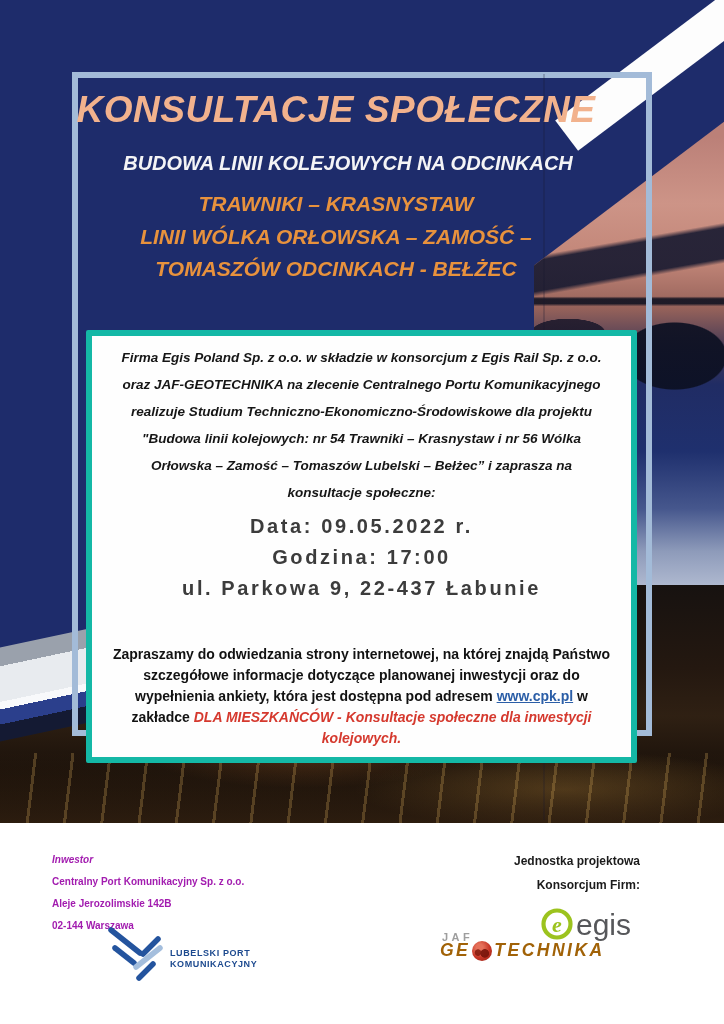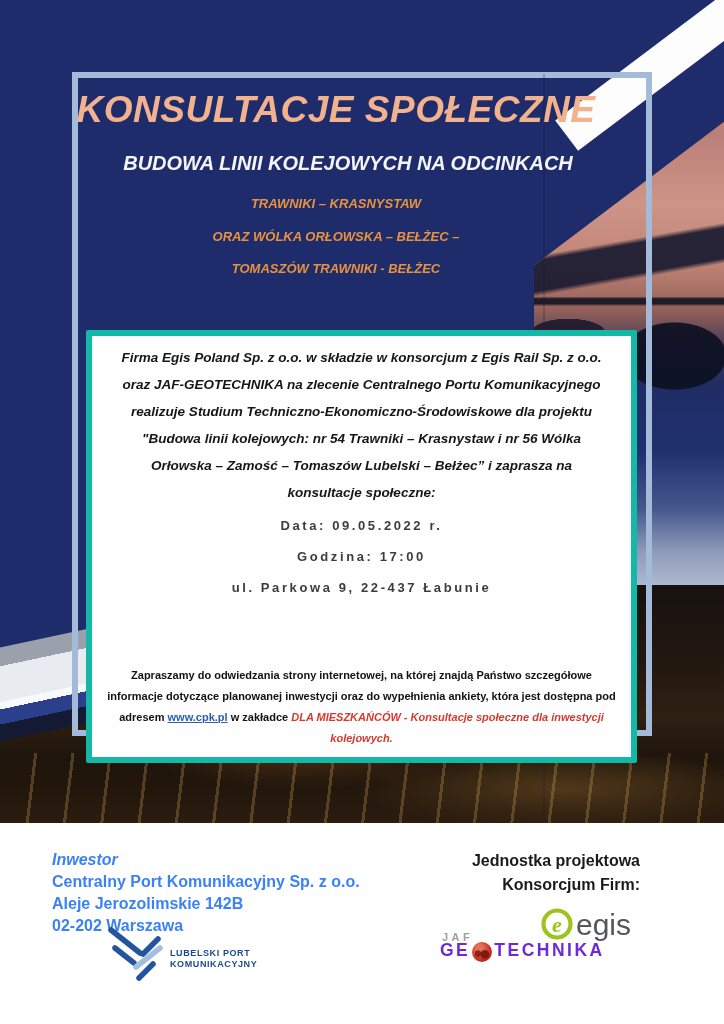--- a/index.html
+++ b/index.html
@@ -59,67 +59,67 @@
   .hero-text { position:absolute; left:72px; top:88px; width:528px; text-align:center; z-index:5; }
   .title {
     margin:0 0 20px 0; font-size:37px; font-weight:bold; font-style:italic;
     color:#f2b28d; letter-spacing:0.5px; line-height:44px; white-space:nowrap;
   }
   .subtitle {
     font-size:20px; font-weight:bold; font-style:italic; color:#f4f4f6;
     margin-bottom:13px; white-space:nowrap;padding-left:24px;
   }
   .route-line {
-    font-size:13px; font-weight:bold; font-style:italic; color:#e8923d;
+    font-size:21px; font-weight:bold; font-style:italic; color:#e8923d;
     line-height:32.5px; white-space:nowrap;
   }
   
   .info-box {
     position:absolute; left:86px; top:330px; width:551px; height:433px;
     background:#fefefe; border:6px solid #14b8a6; box-sizing:border-box;
     text-align:center; z-index:7; border-radius:2px;
   }
   .intro {
     margin:8px 22px 0 22px; font-size:13.5px; font-weight:bold; font-style:italic;
     line-height:27px; color:#161616;
   }
   .details { margin-top:10px; }
   .detail {
-    font-size:13px; font-weight:bold; letter-spacing:2.6px; color:#3c3c3c; line-height:20px;
+    font-size:20px; font-weight:bold; letter-spacing:2.6px; color:#3c3c3c; line-height:20px;
   }
   .detail + .detail { margin-top:11px; }
   .notice {
     position:absolute; left:12px; right:12px; bottom:8px; margin:0;
-    font-size:11px; font-weight:bold; line-height:21px; color:#121212;
+    font-size:14px; font-weight:bold; line-height:21px; color:#121212;
   }
   .notice .link { color:#2b5ea7; text-decoration:underline; cursor:pointer; }
   .notice .red { color:#d5392e; font-style:italic; }
   
   .investor {
-    position:absolute; left:52px; top:849px; font-size:16px; line-height:22px;
-    color:#3b82f6; font-weight:bold; text-align:left;
+    position:absolute; left:52px; top:849px; font-size:10px; line-height:22px;
+    color:#a21caf; font-weight:bold; text-align:left;
   }
   .inv-label { font-style:italic; }
   .design-unit {
     position:absolute; right:84px; top:849px; text-align:right;
-    font-size:16px; font-weight:bold; line-height:24px; color:#1b1b1b;
+    font-size:12px; font-weight:bold; line-height:24px; color:#1b1b1b;
   }
   .cpk-logo { position:absolute; left:102px; top:926px; display:flex; }
   .cpk-text {
     font-size:9px; font-weight:bold; color:#1d4a8f; letter-spacing:0.6px;
     line-height:11px; margin:22px 0 0 2px; white-space:nowrap;
   }
   .egis-logo { position:absolute; left:538px; top:901px; }
   .jaf-logo { position:absolute; left:440px; top:931px; }
   .jaf-top {
     font-size:11px; font-weight:bold; letter-spacing:3.5px; color:#9e9e9e; margin-left:2px;
   }
   .jaf-row {
-    display:flex; align-items:center; font-size:17.5px; font-weight:bold;
-    letter-spacing:2.5px; color:#6d28d9; margin-top:-3px;
+    display:flex; font-size:17.5px; font-weight:bold;
+    letter-spacing:2.5px; color:#a16207; margin-top:-3px;font-style:italic;
   }
   .globe {
     width:20px; height:20px; border-radius:50%; display:inline-block; margin:0 2px; position:relative; top:1px;
     background:
       radial-gradient(circle at 64% 62%, rgba(120,20,10,.9) 0 22%, transparent 26%),
       radial-gradient(circle at 30% 58%, rgba(130,25,12,.85) 0 16%, transparent 20%),
       radial-gradient(circle at 38% 32%, #e5705a 0 18%, #c63526 55%, #911f13 100%);
   }
 </style>
 </head>
@@ -138,41 +138,41 @@
 
     <div class="white-stripe"></div>
     <div class="frame"></div>
     <div class="scan-line"></div>
 
     <div class="hero-text">
       <h1 class="title">KONSULTACJE SPOŁECZNE</h1>
       <div class="subtitle">BUDOWA LINII KOLEJOWYCH NA ODCINKACH</div>
       <div class="routes">
         <div class="route-line">TRAWNIKI – KRASNYSTAW</div>
-        <div class="route-line">ORAZ WÓLKA ORŁOWSKA – BEŁŻEC –</div>
-        <div class="route-line">TOMASZÓW TRAWNIKI - BEŁŻEC</div>
+        <div class="route-line">LINII WÓLKA ORŁOWSKA – ZAMOŚĆ –</div>
+        <div class="route-line">TOMASZÓW ODCINKACH - BEŁŻEC</div>
       </div>
     </div>
 
     <div class="info-box">
       <p class="intro">Firma Egis Poland Sp. z o.o. w składzie w konsorcjum z Egis Rail Sp. z o.o. oraz JAF-GEOTECHNIKA na zlecenie Centralnego Portu Komunikacyjnego realizuje Studium Techniczno-Ekonomiczno-Środowiskowe dla projektu "Budowa linii kolejowych: nr 54 Trawniki – Krasnystaw i nr 56 Wólka Orłowska – Zamość – Tomaszów Lubelski – Bełżec” i zaprasza na konsultacje społeczne:</p>
       <div class="details">
         <div class="detail">Data: 09.05.2022 r.</div>
         <div class="detail">Godzina: 17:00</div>
         <div class="detail">ul. Parkowa 9, 22-437 Łabunie</div>
       </div>
       <p class="notice"><span>Zapraszamy do odwiedzania strony internetowej, na której znajdą Państwo szczegółowe informacje dotyczące planowanej inwestycji oraz do wypełnienia ankiety, która jest dostępna pod adresem </span><a class="link">www.cpk.pl</a><span> w zakładce </span><span class="red">DLA MIESZKAŃCÓW - Konsultacje społeczne dla inwestycji kolejowych.</span></p>
     </div>
   </div>
 
   <div class="investor">
     <div class="inv-label">Inwestor</div>
     <div>Centralny Port Komunikacyjny Sp. z o.o.</div>
     <div>Aleje Jerozolimskie 142B</div>
-    <div>02-202 Warszawa</div>
+    <div>02-144 Warszawa</div>
   </div>
 
   <div class="cpk-logo">
     <svg width="66" height="56" viewBox="0 0 66 56">
       <g stroke-linecap="round" fill="none">
         <line x1="9" y1="4" x2="38" y2="27" stroke="#24549e" stroke-width="5.5"></line>
         <line x1="13" y1="22" x2="32" y2="37" stroke="#24549e" stroke-width="5.5"></line>
         <line x1="41" y1="28" x2="56" y2="13" stroke="#24549e" stroke-width="5.5"></line>
         <line x1="34" y1="41" x2="58" y2="22" stroke="#a4bedd" stroke-width="5.5"></line>
         <line x1="37" y1="52" x2="51" y2="38" stroke="#24549e" stroke-width="5.5"></line>

